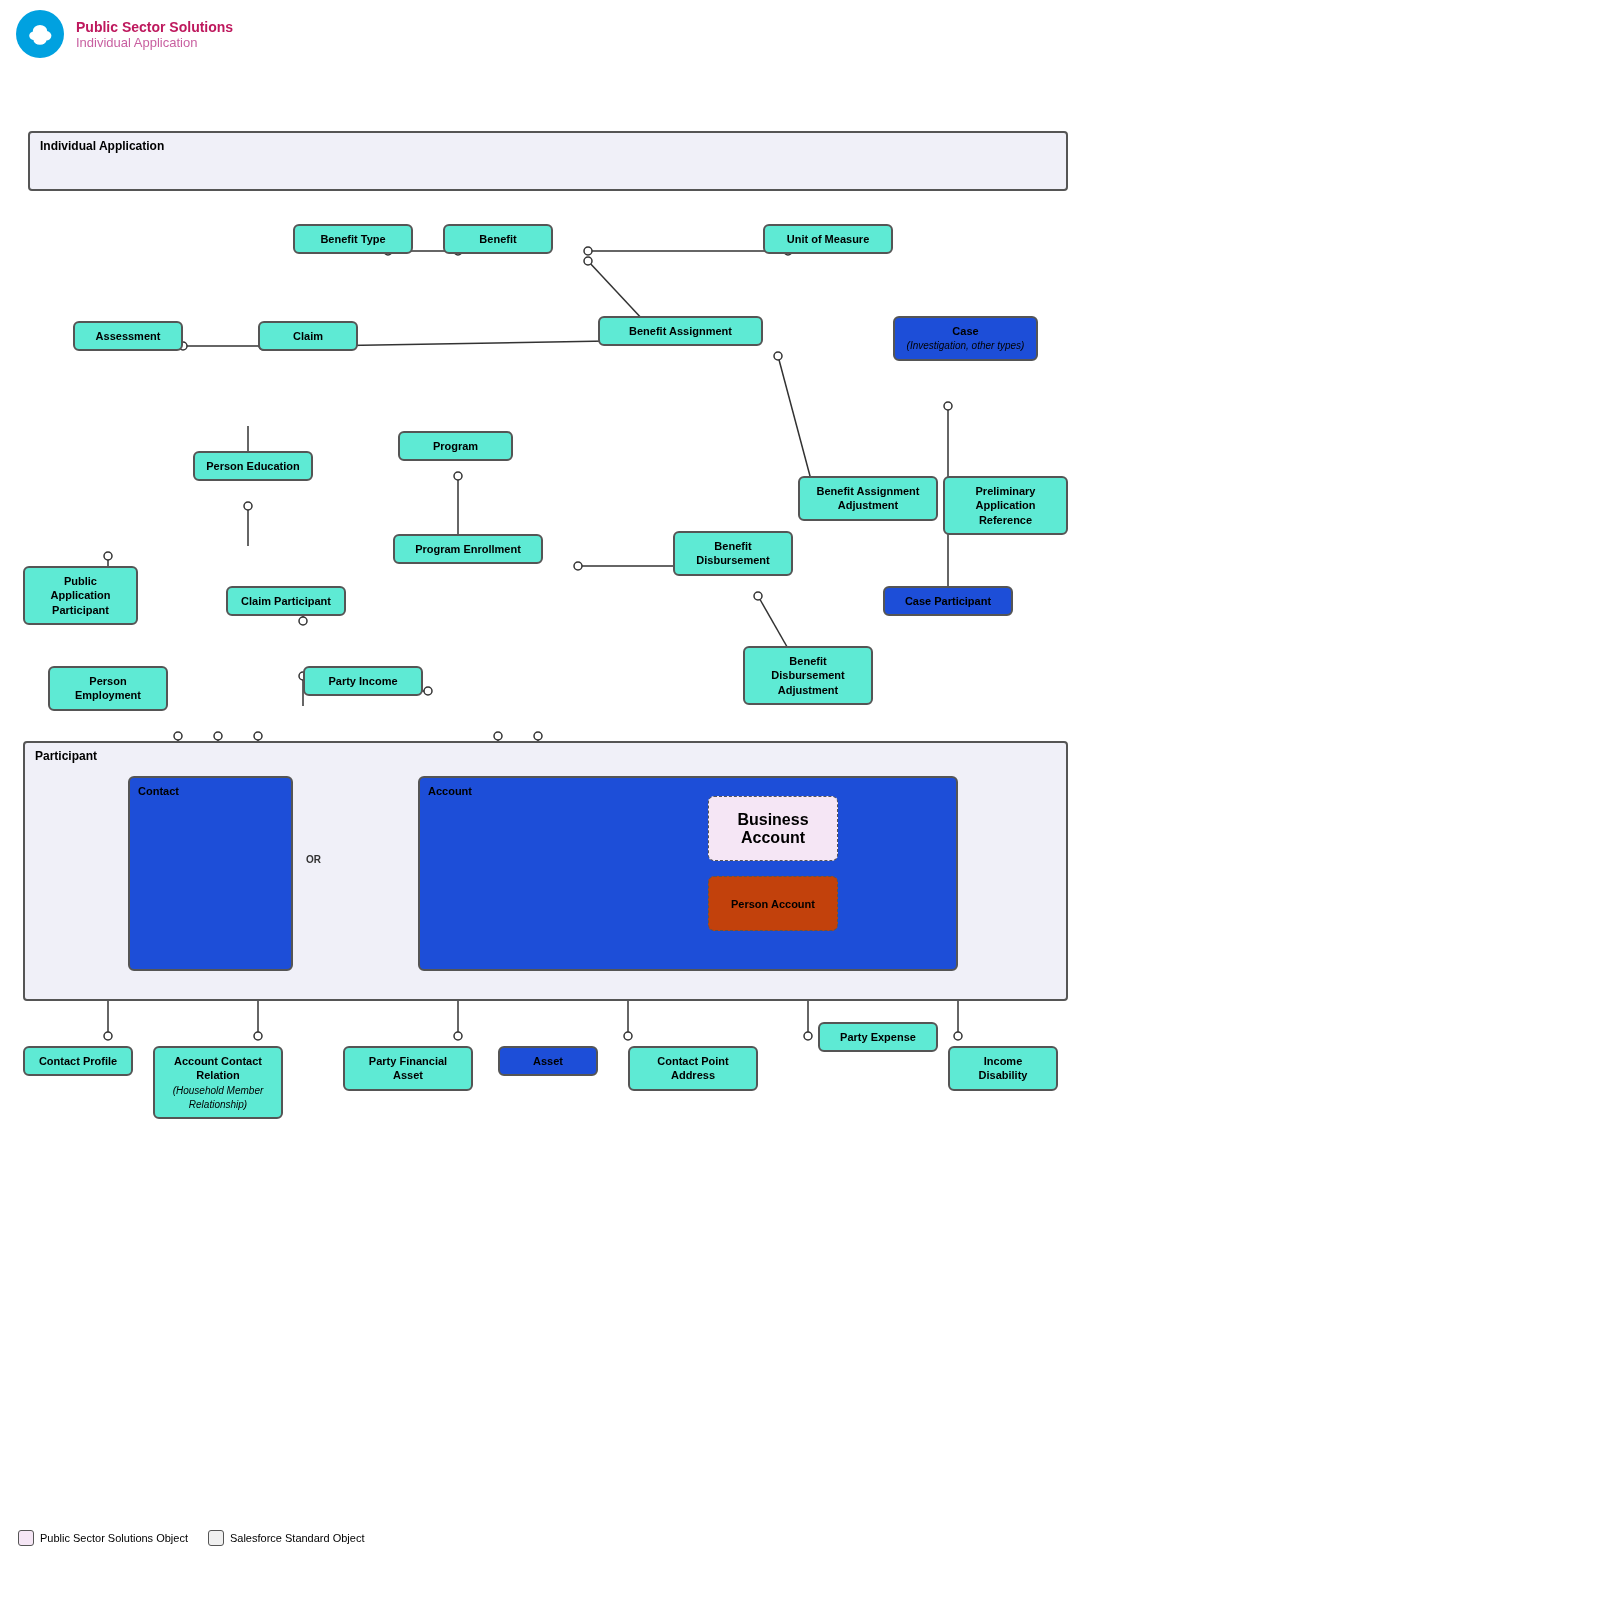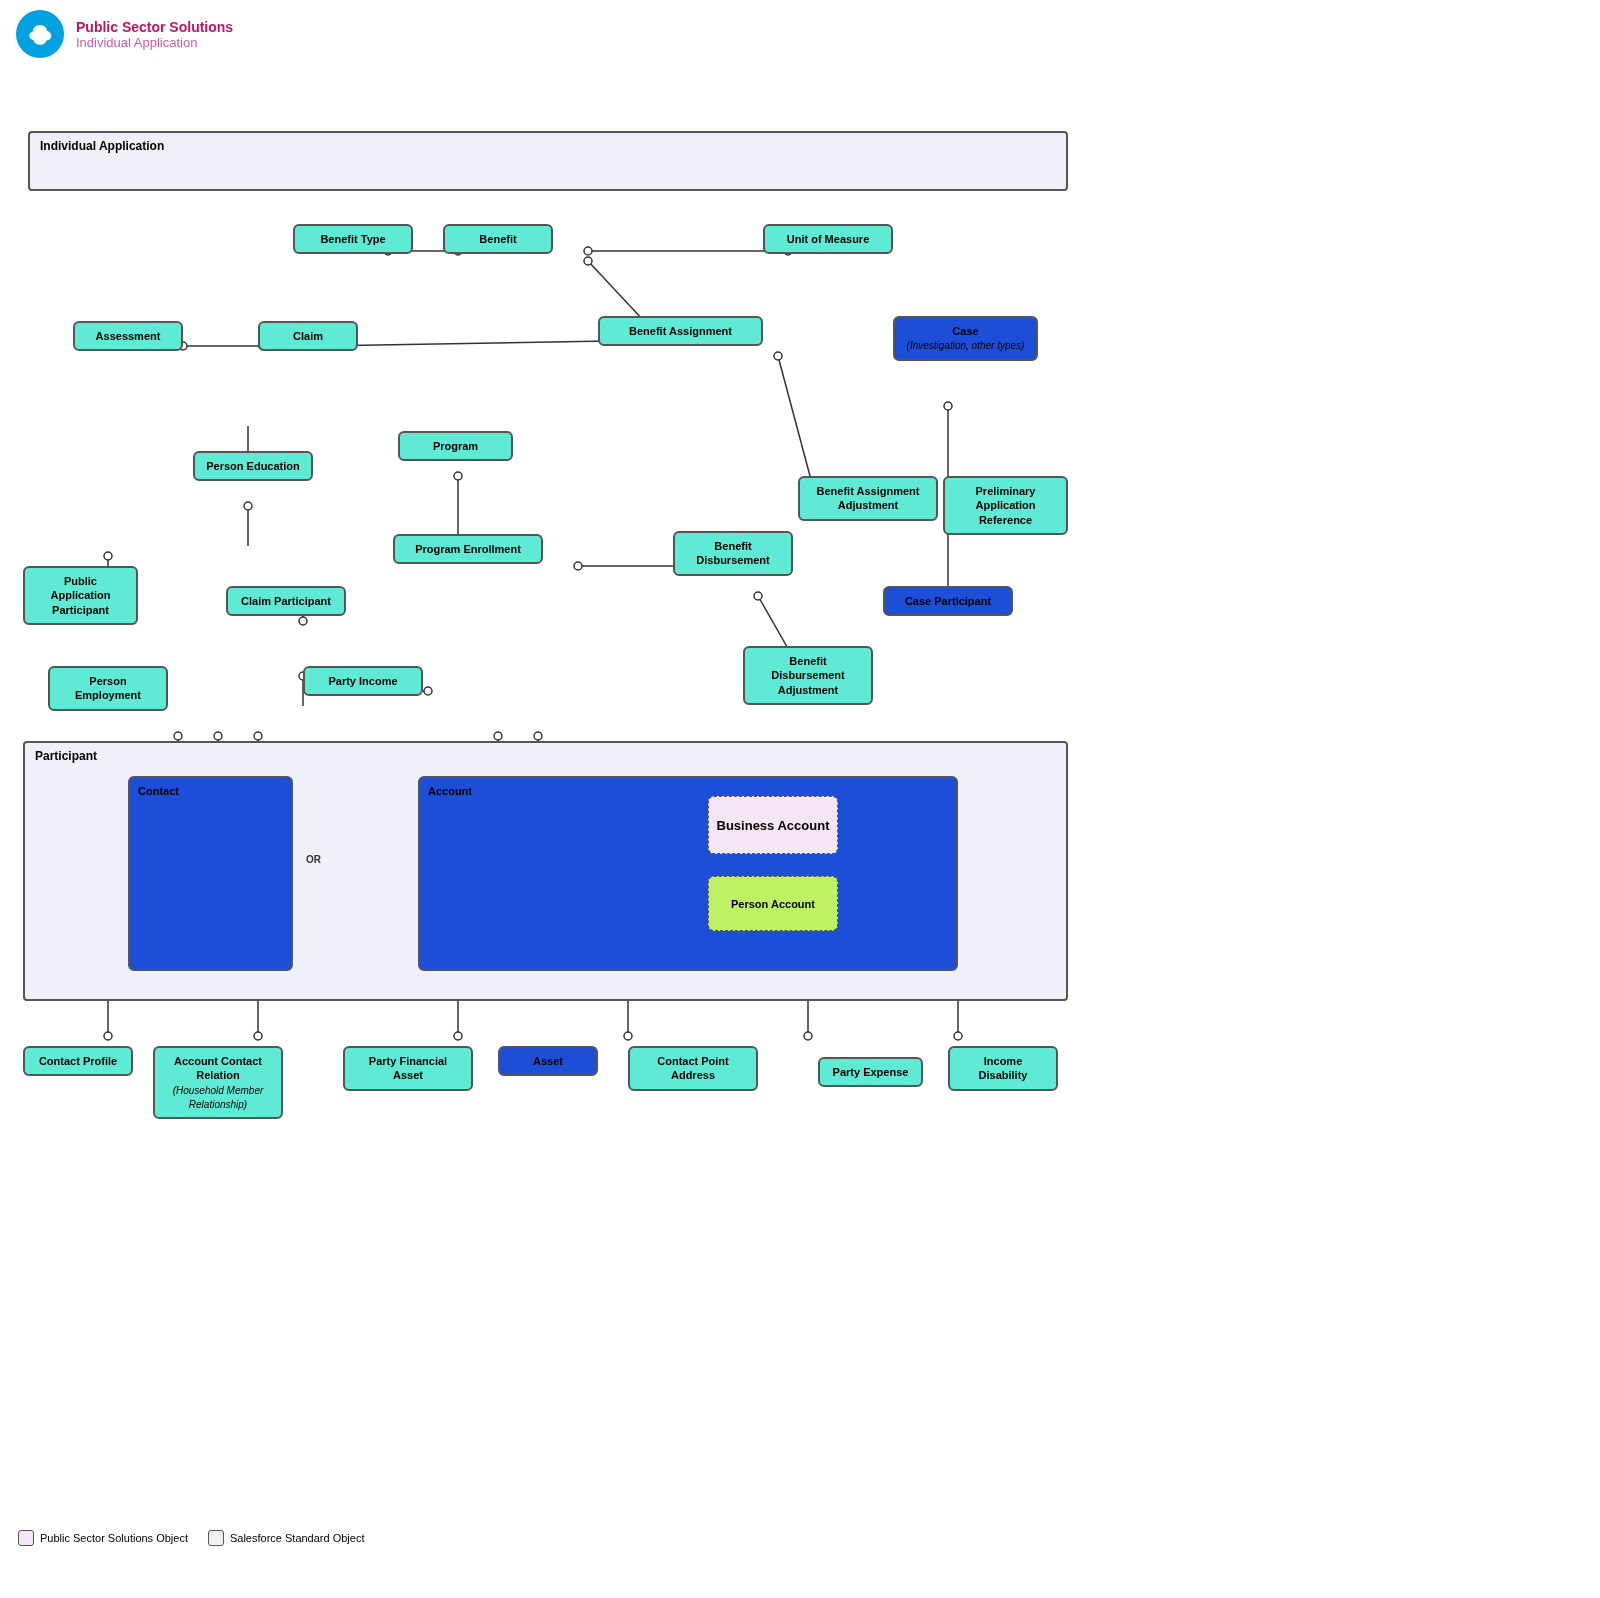--- a/index.html
+++ b/index.html
@@ -324,25 +324,25 @@
   <div class="entity standard" style="left:120px;top:700px;width:165px;height:195px;display:flex;align-items:flex-start;padding-top:6px;">
     <span>Contact</span>
   </div>
 
   <div style="position:absolute;left:298px;top:778px;font-size:10px;font-weight:bold;color:#333;">OR</div>
 
   <div class="entity standard" style="left:410px;top:700px;width:540px;height:195px;display:flex;align-items:flex-start;padding-top:6px;">
     <span>Account</span>
   </div>
 
-  <div style="position:absolute;left:700px;top:720px;width:130px;height:58px;border:1.5px dashed #555;border-radius:6px;background:#f5e6f5;display:flex;align-items:center;justify-content:center;text-align:center;font-size:13px;font-weight:bold;padding:4px;">
+  <div style="position:absolute;left:700px;top:720px;width:130px;height:65px;border:1.5px dashed #555;border-radius:6px;background:#f5e6f5;display:flex;align-items:center;justify-content:center;text-align:center;font-size:16px;font-weight:bold;padding:4px;">
     <span>Business Account</span>
   </div>
 
-  <div style="position:absolute;left:700px;top:800px;width:130px;height:55px;border:1.5px dashed #555;border-radius:6px;background:#bef264;display:flex;align-items:center;justify-content:center;text-align:center;font-size:11px;font-weight:bold;padding:4px;">
+  <div style="position:absolute;left:700px;top:800px;width:130px;height:55px;border:1.5px dashed #555;border-radius:6px;background:#c2410c;display:flex;align-items:center;justify-content:center;text-align:center;font-size:11px;font-weight:bold;padding:4px;">
     <span>Person Account</span>
   </div>
 
   <div class="entity" style="left:15px;top:970px;width:110px;">
     <span>Contact Profile</span>
   </div>
 
   <div class="entity" style="left:145px;top:970px;width:130px;">
     <span>Account Contact Relation</span><br>
     <span class="italic">(Household Member Relationship)</span>
@@ -353,21 +353,21 @@
   </div>
 
   <div class="entity standard" style="left:490px;top:970px;width:100px;">
     <span>Asset</span>
   </div>
 
   <div class="entity" style="left:620px;top:970px;width:130px;">
     <span>Contact Point Address</span>
   </div>
 
-  <div class="entity" style="left:810px;top:981px;width:105px;">
+  <div class="entity" style="left:810px;top:946px;width:120px;">
     <span>Party Expense</span>
   </div>
 
   <div class="entity" style="left:940px;top:970px;width:110px;">
     <span>Income Disability</span>
   </div>
 
   <div class="legend" style="position:absolute;bottom:10px;left:10px;">
     <div class="legend-item">
       <div class="legend-box public"></div>

